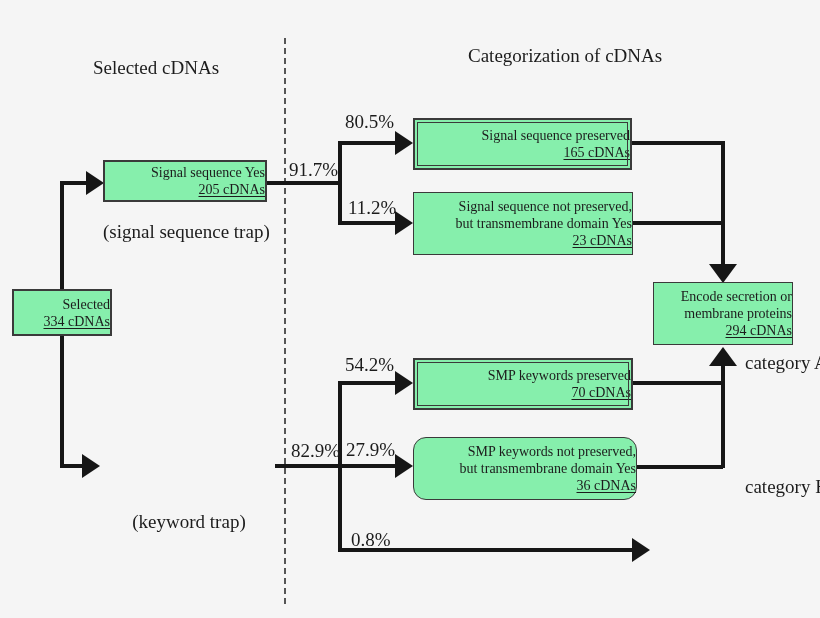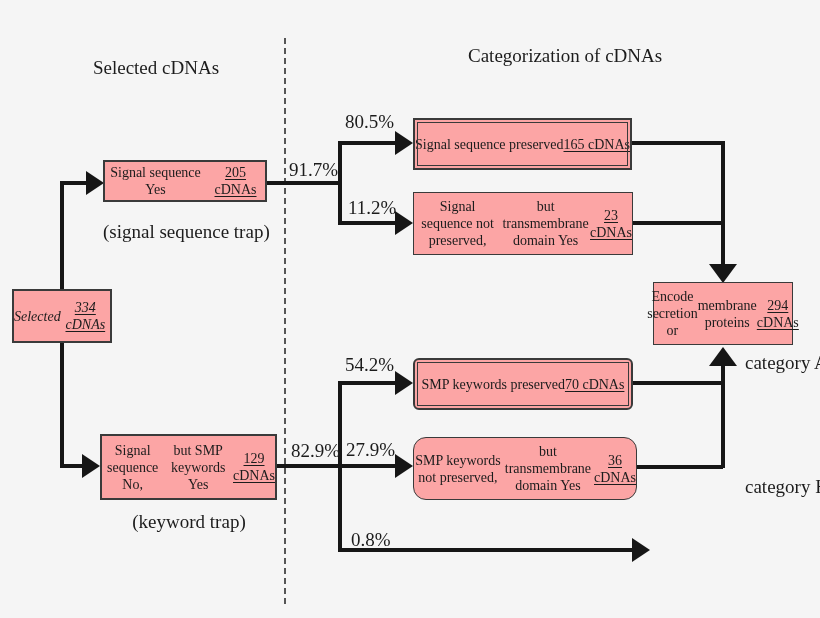--- a/index.html
+++ b/index.html
@@ -10,22 +10,22 @@
     color:#1c1c1c;
   }
   .hline,.vline{position:absolute;background:#161616;}
   .dashline{position:absolute;width:0;border-left:2px dashed #555;}
   .arr{position:absolute;width:0;height:0;}
   .arr-r{border-left:18px solid #161616;border-top:12px solid transparent;border-bottom:12px solid transparent;}
   .arr-d{border-top:19px solid #161616;border-left:14px solid transparent;border-right:14px solid transparent;}
   .arr-u{border-bottom:19px solid #161616;border-left:14px solid transparent;border-right:14px solid transparent;}
   .box{
     position:absolute;box-sizing:border-box;
-    border:2px solid #3a3a3a;background:#fca5a5;
-    display:flex;flex-direction:row;justify-content:center;align-items:center;
+    border:2px solid #3a3a3a;background:#86efac;
+    display:flex;flex-direction:column;justify-content:center;align-items:flex-end;
     text-align:center;font-size:14px;line-height:17px;
   }
   .box.thin{border-width:1.5px;}
   .box.double::before{
     content:"";position:absolute;top:2px;left:2px;right:2px;bottom:2px;
     border:1.5px solid #3a3a3a;pointer-events:none;
   }
   .count{text-decoration:underline;text-underline-offset:2px;}
   .lbl{position:absolute;font-size:19px;white-space:nowrap;}
   .ctr{text-align:center;}
@@ -62,57 +62,52 @@
   <div class="arr arr-r" style="left:86px;top:171px;"></div>
   <div class="arr arr-r" style="left:82px;top:454px;"></div>
   <div class="arr arr-r" style="left:395px;top:131px;"></div>
   <div class="arr arr-r" style="left:395px;top:211px;"></div>
   <div class="arr arr-r" style="left:395px;top:371px;"></div>
   <div class="arr arr-r" style="left:395px;top:454px;"></div>
   <div class="arr arr-r" style="left:632px;top:538px;"></div>
   <div class="arr arr-d" style="left:709px;top:264px;"></div>
   <div class="arr arr-u" style="left:709px;top:347px;"></div>
 
-  <div class="box" style="left:12px;top:289px;width:100px;height:54px;font-style:italic;">
+  <div class="box" style="left:12px;top:289px;width:100px;height:47px;">
     <div>Selected</div>
     <div class="count">334 cDNAs</div>
   </div>
 
   <div class="box" style="left:103px;top:160px;width:164px;height:42px;">
     <div>Signal sequence Yes</div>
     <div class="count">205 cDNAs</div>
   </div>
   <div class="lbl ctr" style="left:103px;top:221px;width:166px;">(signal sequence trap)</div>
 
-  <div class="box" style="left:100px;top:434px;width:177px;height:66px;">
-    <div>Signal sequence No,</div>
-    <div>but SMP keywords Yes</div>
-    <div class="count">129 cDNAs</div>
-  </div>
   <div class="lbl ctr" style="left:106px;top:511px;width:166px;">(keyword trap)</div>
 
   <div class="box double" style="left:413px;top:118px;width:219px;height:52px;">
     <div>Signal sequence preserved</div>
     <div class="count">165 cDNAs</div>
   </div>
 
   <div class="box thin" style="left:413px;top:192px;width:220px;height:63px;">
     <div>Signal sequence not preserved,</div>
     <div>but transmembrane domain Yes</div>
     <div class="count">23 cDNAs</div>
   </div>
 
   <div class="box thin" style="left:653px;top:282px;width:140px;height:63px;">
     <div>Encode secretion or</div>
     <div>membrane proteins</div>
     <div class="count">294 cDNAs</div>
   </div>
   <div class="lbl" style="left:745px;top:352px;">category A</div>
 
-  <div class="box double" style="left:413px;top:358px;width:220px;height:52px;border-radius:6px;">
+  <div class="box double" style="left:413px;top:358px;width:220px;height:52px;">
     <div>SMP keywords preserved</div>
     <div class="count">70 cDNAs</div>
   </div>
 
   <div class="box thin" style="left:413px;top:437px;width:224px;height:63px;border-radius:13px;">
     <div>SMP keywords not preserved,</div>
     <div>but transmembrane domain Yes</div>
     <div class="count">36 cDNAs</div>
   </div>
   <div class="lbl" style="left:745px;top:476px;">category B</div>

